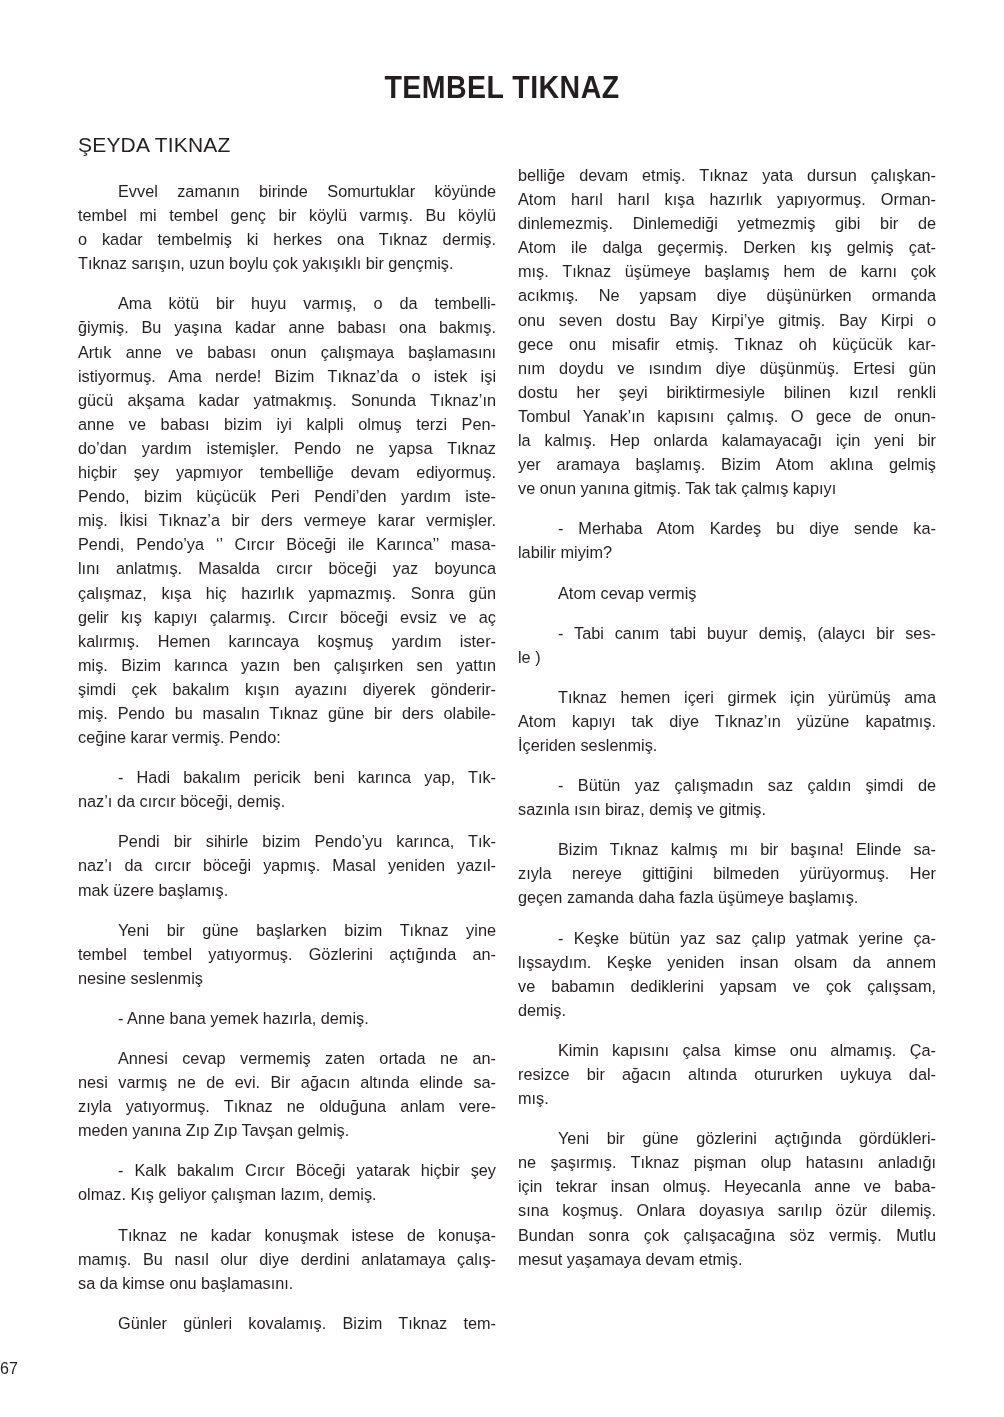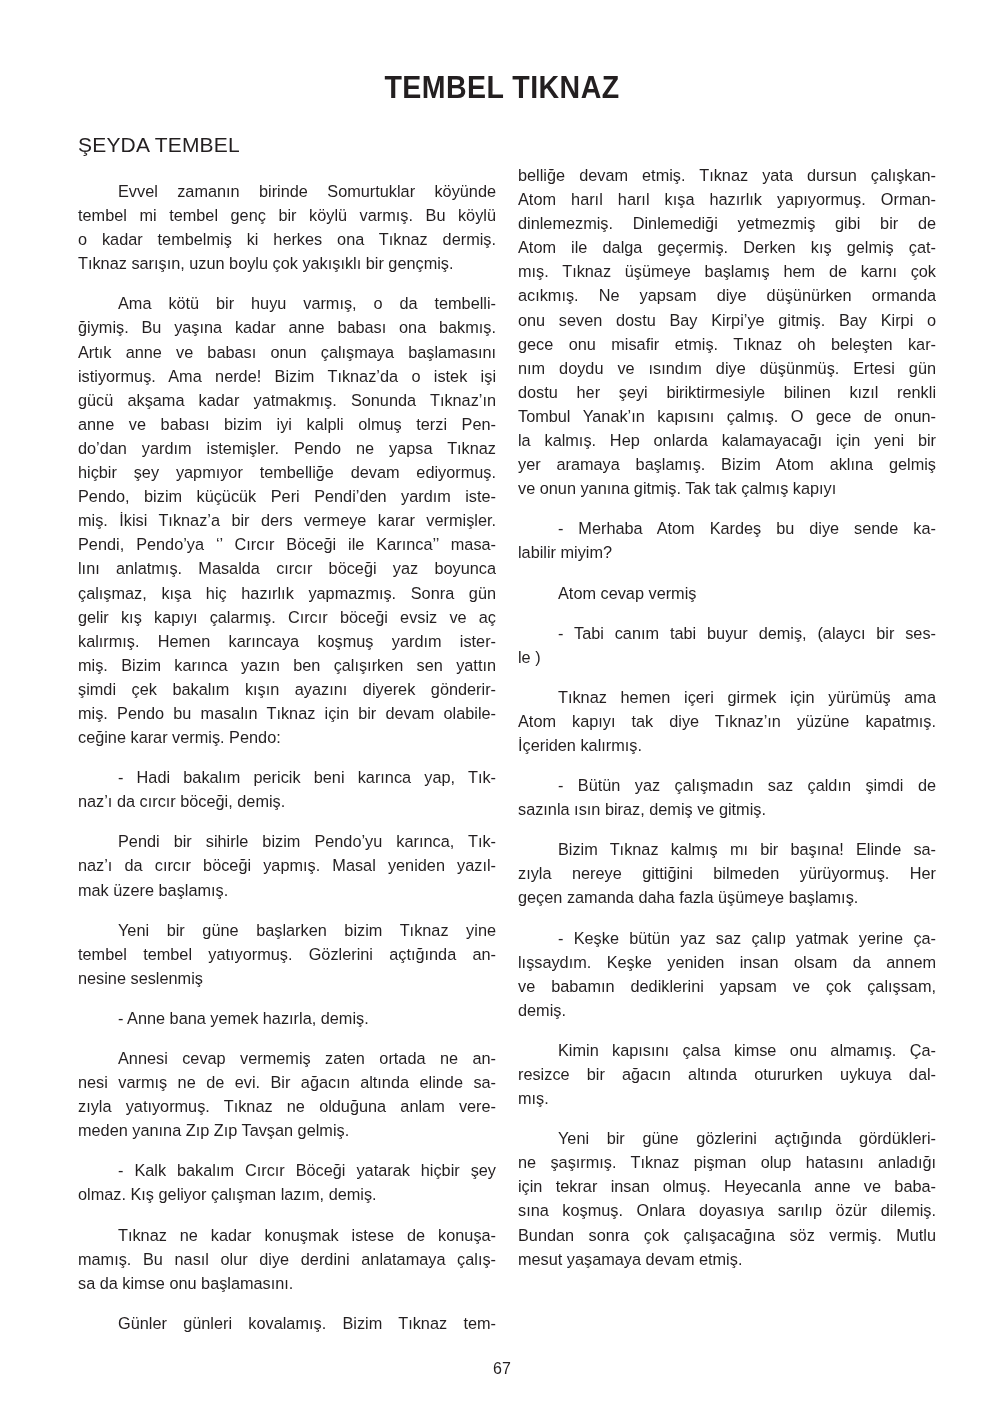--- a/index.html
+++ b/index.html
@@ -9,27 +9,27 @@
            font-size: 31px; font-weight: bold; letter-spacing: 0.5px; transform: scaleX(0.92); }
   .author { position: absolute; left: 78px; top: 133px; font-size: 21px; letter-spacing: 0.2px; }
   .col { position: absolute; top: 163px; width: 418px; font-size: 16.3px; }
   .col.left { left: 78px; }
   .col.right { left: 518px; }
   .para { margin-bottom: 10.5px; }
   .line { display: block; height: 24.1px; line-height: 24.1px; white-space: nowrap;
           text-align: justify; text-align-last: justify; overflow: hidden; }
   .line.last { text-align-last: left; }
   .line.first { text-indent: 40px; margin-top: 16px; }
-  .page-num { position: absolute; left: 0; width: 1004px; top: 1360px; text-align: center; font-size: 16px; }
+  .page-num { position: absolute; left: 0; width: 1004px; top: 1360px; text-align: left; font-size: 16px; }
 </style>
 </head>
 <body>
 
 <div class="title">TEMBEL TIKNAZ</div>
-<div class="author">ŞEYDA TEMBEL</div>
+<div class="author">ŞEYDA TIKNAZ</div>
 
 <div class="col left">
     <div class="para">
       <span class="line first">Evvel zamanın birinde Somurtuklar köyünde</span>
       <span class="line">tembel mi tembel genç bir köylü varmış. Bu köylü</span>
       <span class="line">o kadar tembelmiş ki herkes ona Tıknaz dermiş.</span>
       <span class="line last">Tıknaz sarışın, uzun boylu çok yakışıklı bir gençmiş.</span>
     </div>
     <div class="para">
       <span class="line first"> Ama kötü bir huyu varmış, o da tembelli-</span>
@@ -42,21 +42,21 @@
       <span class="line">hiçbir şey yapmıyor tembelliğe devam ediyormuş.</span>
       <span class="line">Pendo, bizim küçücük Peri Pendi’den yardım iste-</span>
       <span class="line">miş. İkisi Tıknaz’a bir ders vermeye karar vermişler.</span>
       <span class="line">Pendi, Pendo’ya ‘’ Cırcır Böceği ile Karınca’’ masa-</span>
       <span class="line">lını anlatmış. Masalda cırcır böceği yaz boyunca</span>
       <span class="line">çalışmaz, kışa hiç hazırlık yapmazmış. Sonra gün</span>
       <span class="line">gelir kış kapıyı çalarmış. Cırcır böceği evsiz ve aç</span>
       <span class="line">kalırmış. Hemen karıncaya koşmuş yardım ister-</span>
       <span class="line">miş. Bizim karınca yazın ben çalışırken sen yattın</span>
       <span class="line">şimdi çek bakalım kışın ayazını diyerek gönderir-</span>
-      <span class="line">miş. Pendo bu masalın Tıknaz için bir devam olabile-</span>
+      <span class="line">miş. Pendo bu masalın Tıknaz güne bir ders olabile-</span>
       <span class="line last">ceğine karar vermiş. Pendo:</span>
     </div>
     <div class="para">
       <span class="line first">- Hadi bakalım pericik beni karınca yap, Tık-</span>
       <span class="line last">naz’ı da cırcır böceği, demiş.</span>
     </div>
     <div class="para">
       <span class="line first">Pendi bir sihirle bizim Pendo’yu karınca, Tık-</span>
       <span class="line">naz’ı da cırcır böceği yapmış. Masal yeniden yazıl-</span>
       <span class="line last">mak üzere başlamış.</span>
@@ -90,21 +90,21 @@
   </div>
 <div class="col right">
     <div class="para">
       <span class="line">belliğe devam etmiş. Tıknaz yata dursun çalışkan-</span>
       <span class="line">Atom harıl harıl kışa hazırlık yapıyormuş.  Orman-</span>
       <span class="line">dinlemezmiş. Dinlemediği yetmezmiş gibi bir de</span>
       <span class="line">Atom ile dalga geçermiş. Derken kış gelmiş çat-</span>
       <span class="line">mış. Tıknaz üşümeye başlamış hem de karnı çok</span>
       <span class="line">acıkmış. Ne yapsam diye düşünürken ormanda</span>
       <span class="line">onu seven dostu Bay Kirpi’ye gitmiş. Bay Kirpi o</span>
-      <span class="line">gece onu misafir etmiş. Tıknaz oh beleşten kar-</span>
+      <span class="line">gece onu misafir etmiş. Tıknaz oh küçücük kar-</span>
       <span class="line">nım doydu ve ısındım diye düşünmüş. Ertesi gün</span>
       <span class="line">dostu her şeyi biriktirmesiyle bilinen kızıl renkli</span>
       <span class="line">Tombul Yanak’ın kapısını çalmış. O gece de onun-</span>
       <span class="line">la kalmış. Hep onlarda kalamayacağı için yeni bir</span>
       <span class="line">yer aramaya başlamış. Bizim Atom aklına gelmiş</span>
       <span class="line last">ve onun yanına gitmiş. Tak tak çalmış kapıyı</span>
     </div>
     <div class="para">
       <span class="line first">- Merhaba Atom Kardeş bu diye sende ka-</span>
       <span class="line last">labilir miyim?</span>
@@ -112,21 +112,21 @@
     <div class="para">
       <span class="line first last">Atom  cevap vermiş</span>
     </div>
     <div class="para">
       <span class="line first">- Tabi canım tabi buyur demiş, (alaycı bir ses-</span>
       <span class="line last">le )</span>
     </div>
     <div class="para">
       <span class="line first">Tıknaz hemen içeri girmek için yürümüş ama</span>
       <span class="line">Atom kapıyı tak diye Tıknaz’ın yüzüne kapatmış.</span>
-      <span class="line last">İçeriden kalırmış.</span>
+      <span class="line last">İçeriden seslenmiş.</span>
     </div>
     <div class="para">
       <span class="line first">- Bütün yaz çalışmadın saz çaldın şimdi de</span>
       <span class="line last">sazınla ısın biraz, demiş ve gitmiş.</span>
     </div>
     <div class="para">
       <span class="line first">Bizim Tıknaz kalmış mı bir başına! Elinde sa-</span>
       <span class="line">zıyla nereye gittiğini bilmeden yürüyormuş. Her</span>
       <span class="line last">geçen zamanda daha fazla üşümeye başlamış.</span>
     </div>

